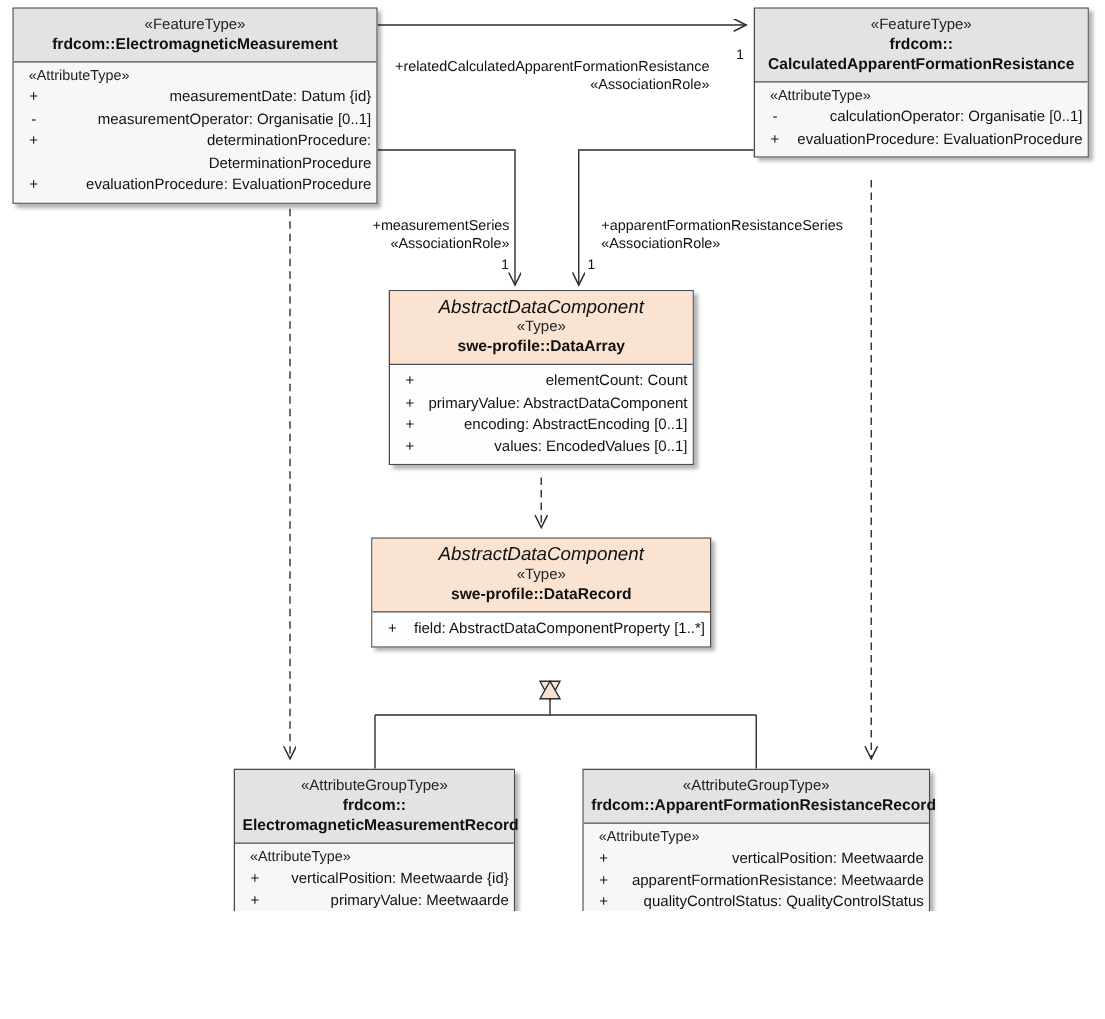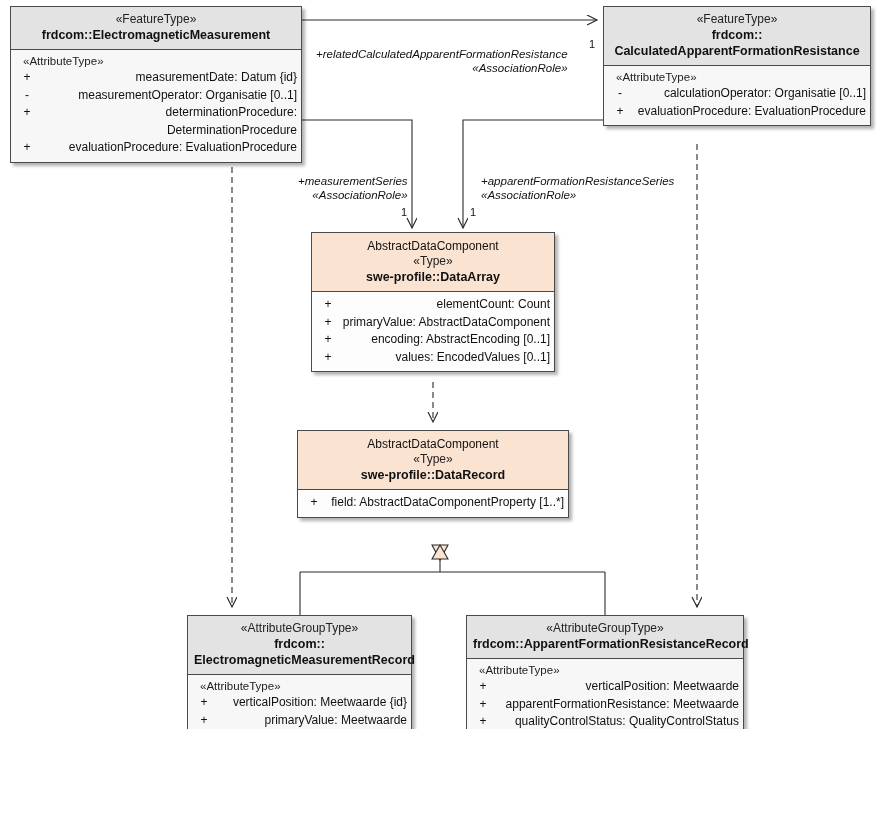--- a/index.html
+++ b/index.html
@@ -47,21 +47,22 @@
     line-height: 15px;
   }
   .cname {
     font-size: 12.5px;
     font-weight: bold;
     color: #111;
     line-height: 16px;
   }
   .cname.two-line { line-height: 16px; }
   .absname {
-    font-size: 12px;
+    font-size: 15px;
+    font-style: italic;
     color: #111;
     line-height: 16px;
   }
   .compartment {
     border-top: 1px solid #4a4a4a;
     padding: 4px 4px 5px 4px;
     box-sizing: border-box;
     background: #fafafa;
   }
   .compartment.white { background: #fdfdfd; }
@@ -86,21 +87,20 @@
     font-size: 12px;
     color: #111;
   }
   .attr-txt { flex: 1 1 auto; text-align: right; }
   .edge-label {
     position: absolute;
     font-size: 11.5px;
     color: #111;
     line-height: 14px;
     white-space: nowrap;
-    font-style: italic;
   }
   .mult {
     position: absolute;
     font-size: 11px;
     color: #111;
   }
 </style>
 </head>
 <body>
 

